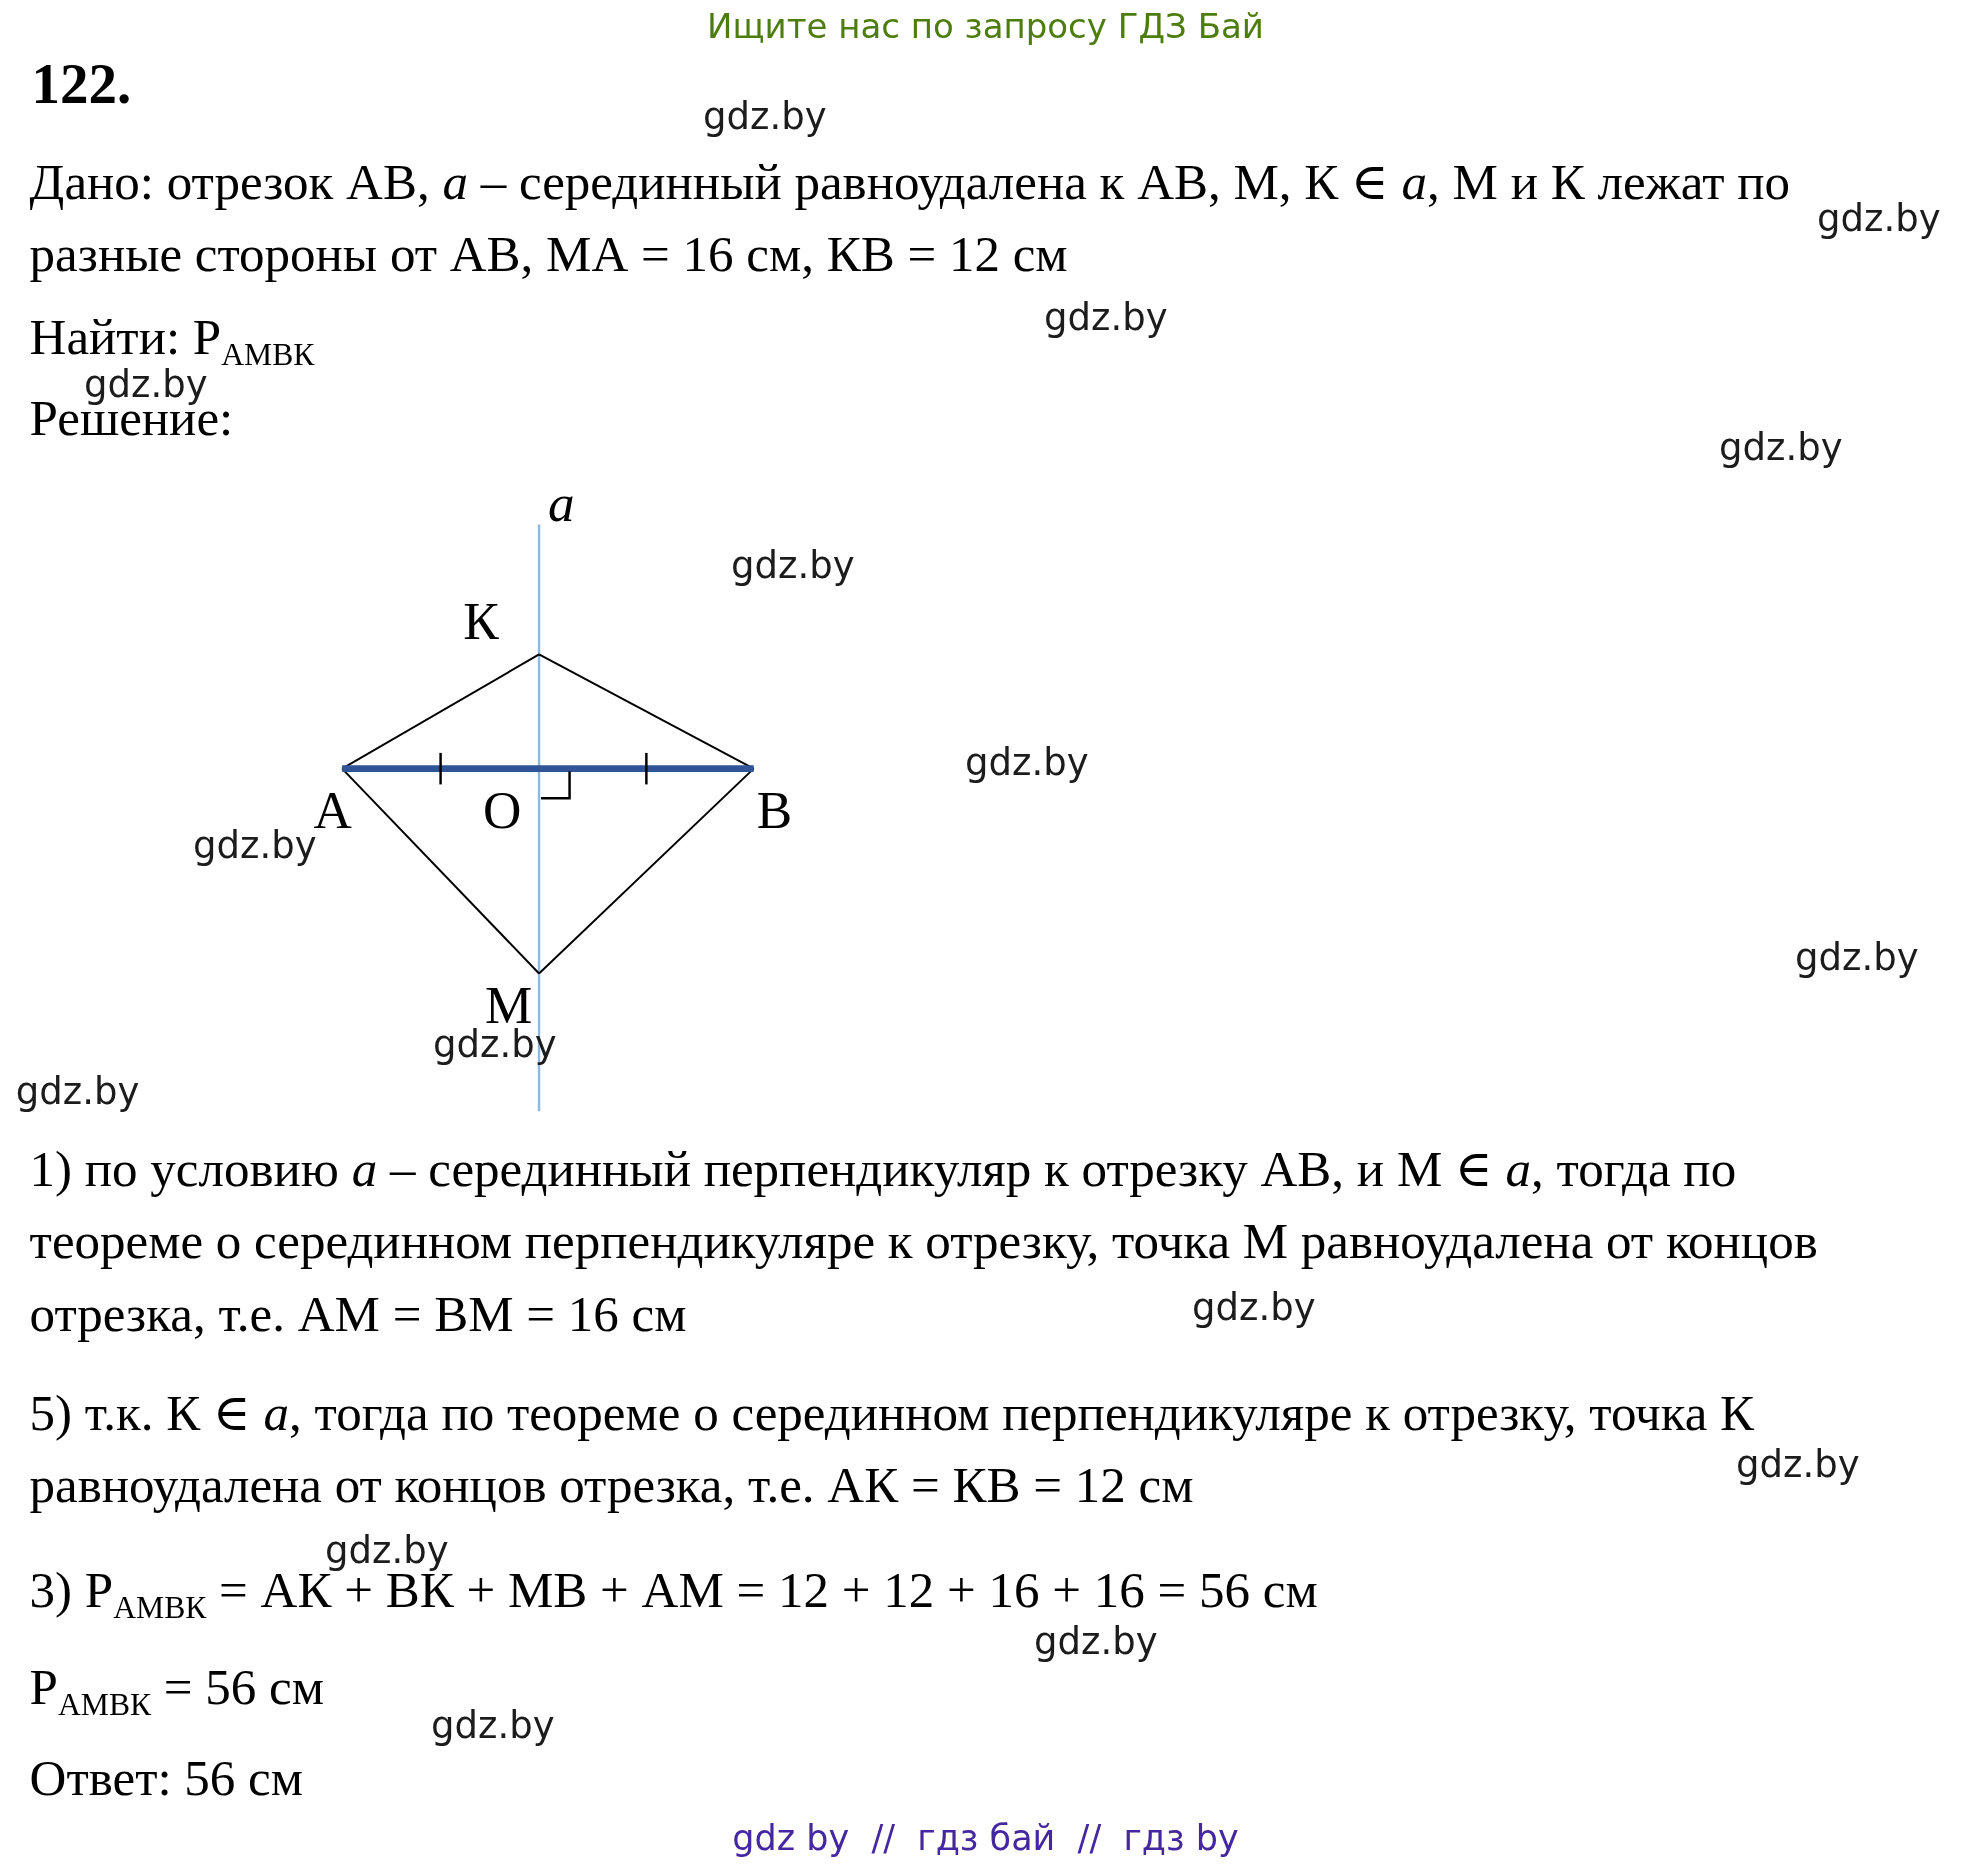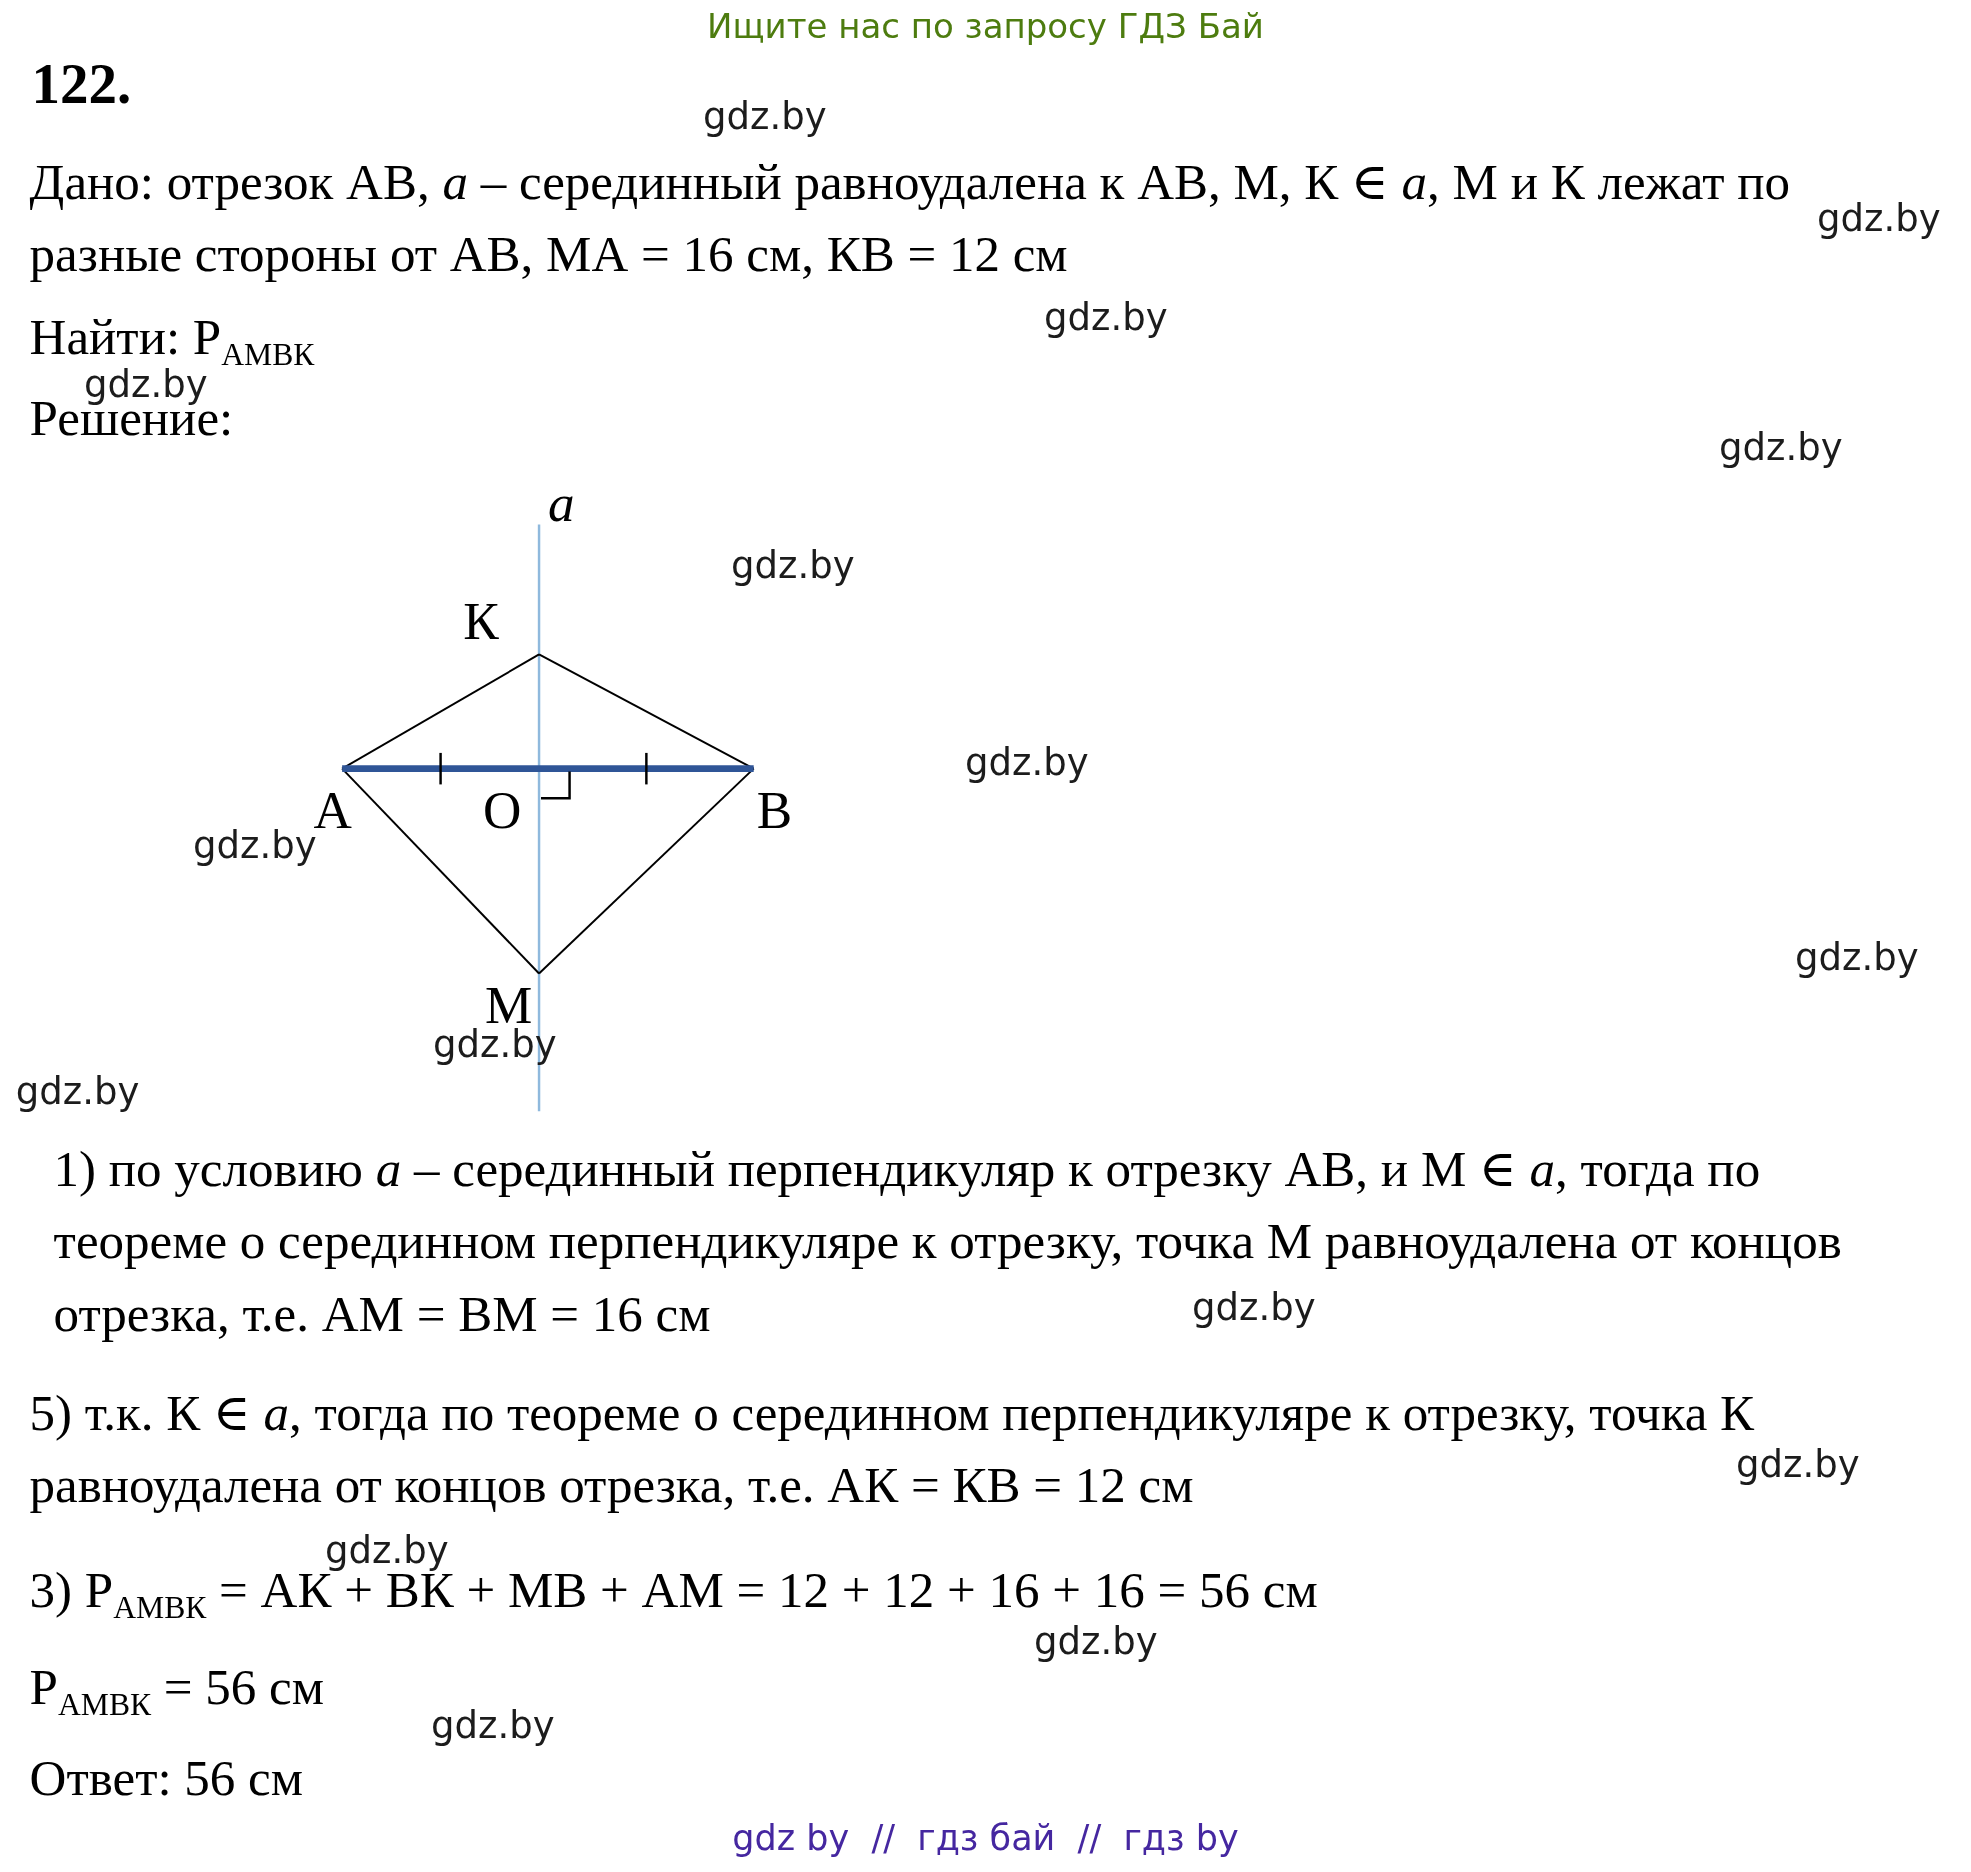--- a/index.html
+++ b/index.html
@@ -17,21 +17,21 @@
   .problem-number {
     position:absolute; top:51px; left:31.5px;
     font-size:57px; font-weight:bold;
   }
   .para { position:absolute; left:29.6px; font-size:51px; line-height:1.42; }
   .para i { font-style:italic; }
   sub { font-size:0.62em; }
   .given   { top:146px;  width:1793px; }
   .find    { top:301px; }
   .heading { top:382px; }
-  .step1   { top:1133px; width:1891px;margin-left:24px; }
+  .step1   { top:1133px; width:1891px; }
   .step2   { top:1377px; width:1901px; }
   .step3   { top:1554px; width:1901px; }
   .result  { top:1651px; }
   .answer  { top:1742px; }
   .wm {
     position:absolute;
     font-family:"DejaVu Sans","Liberation Sans",sans-serif;
     font-size:37px; color:#1c1c1c; white-space:nowrap;
   }
   .footer {

